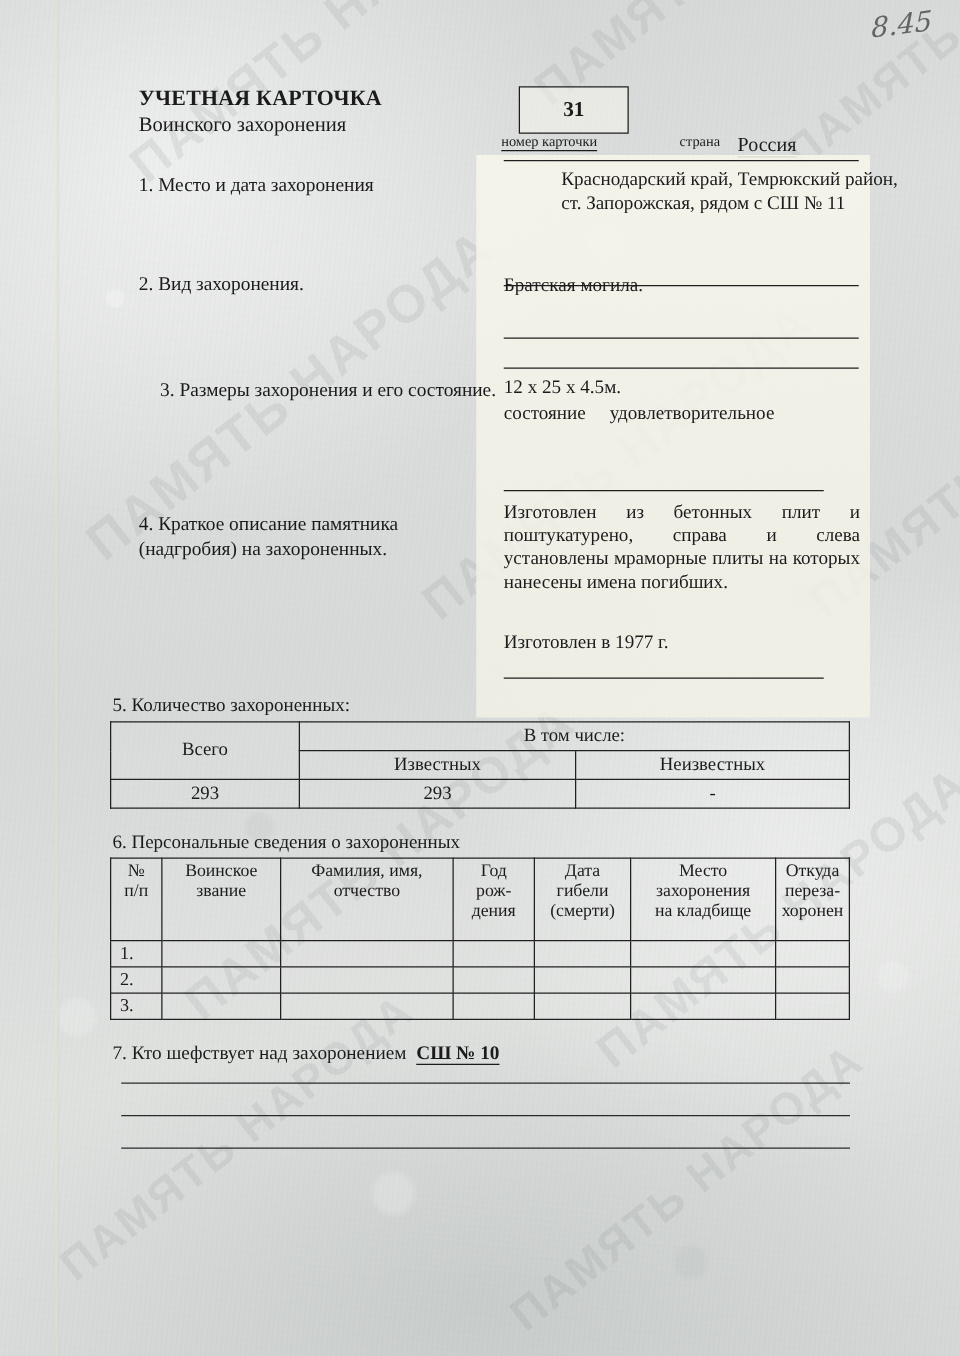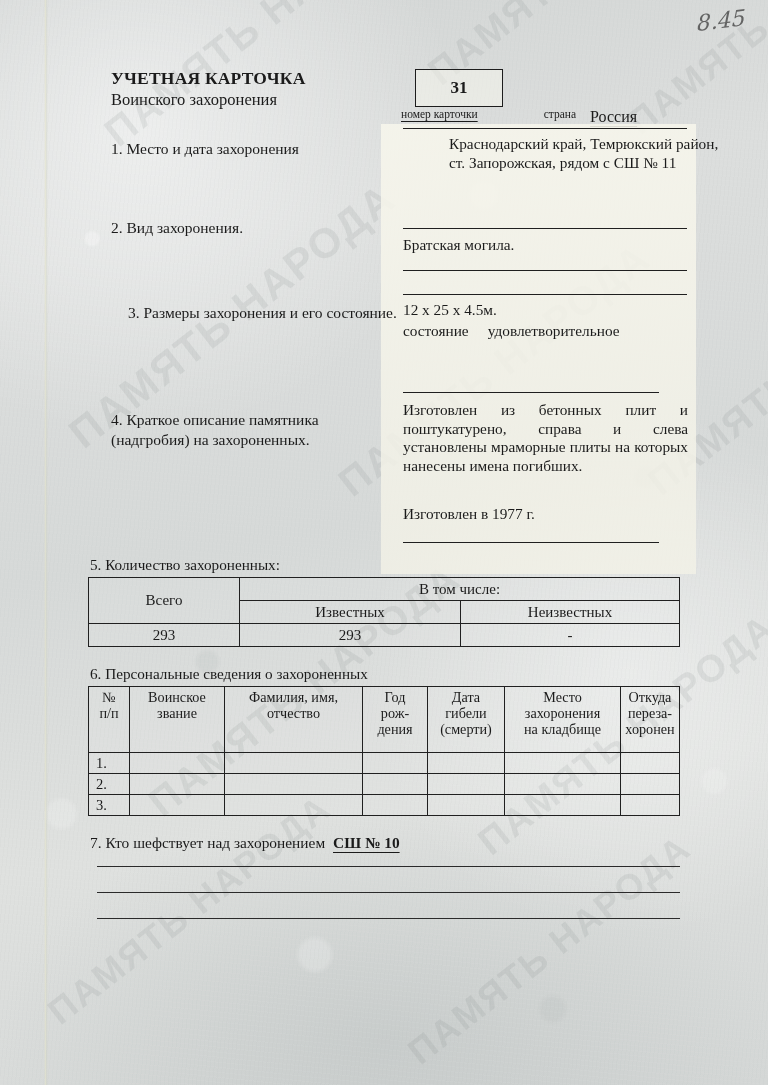--- a/index.html
+++ b/index.html
@@ -269,21 +269,21 @@
     <span>Место и дата захоронения</span>
   </div>
   <div class="rule" style="top:128px;"></div>
   <div class="ans" style="top:135px;margin-left:46px;">Краснодарский край, Темрюкский район,  ст. Запорожская, рядом с СШ № 11</div>
 
   <div class="q" style="left:111px; top:218px;">
     <span class="n">2.</span>
     <span>Вид захоронения.</span>
   </div>
   <div class="rule" style="top:228px;"></div>
-  <div class="ans" style="top:236px;">Братская могила.</div>
+  <div class="ans" style="top:220px;">Братская могила.</div>
   <div class="rule" style="top:270px;"></div>
 
   <div class="q" style="left:128px; top:303px;">
     <span class="n">3.</span>
     <span>Размеры захоронения и его состояние.</span>
   </div>
   <div class="rule" style="top:294px;"></div>
   <div class="ans" style="top:301px;">12 х 25 х 4.5м.</div>
   <div class="ans" style="top:322px; white-space:pre;">состояние     удовлетворительное</div>
   <div class="rule short" style="top:392px;"></div>

